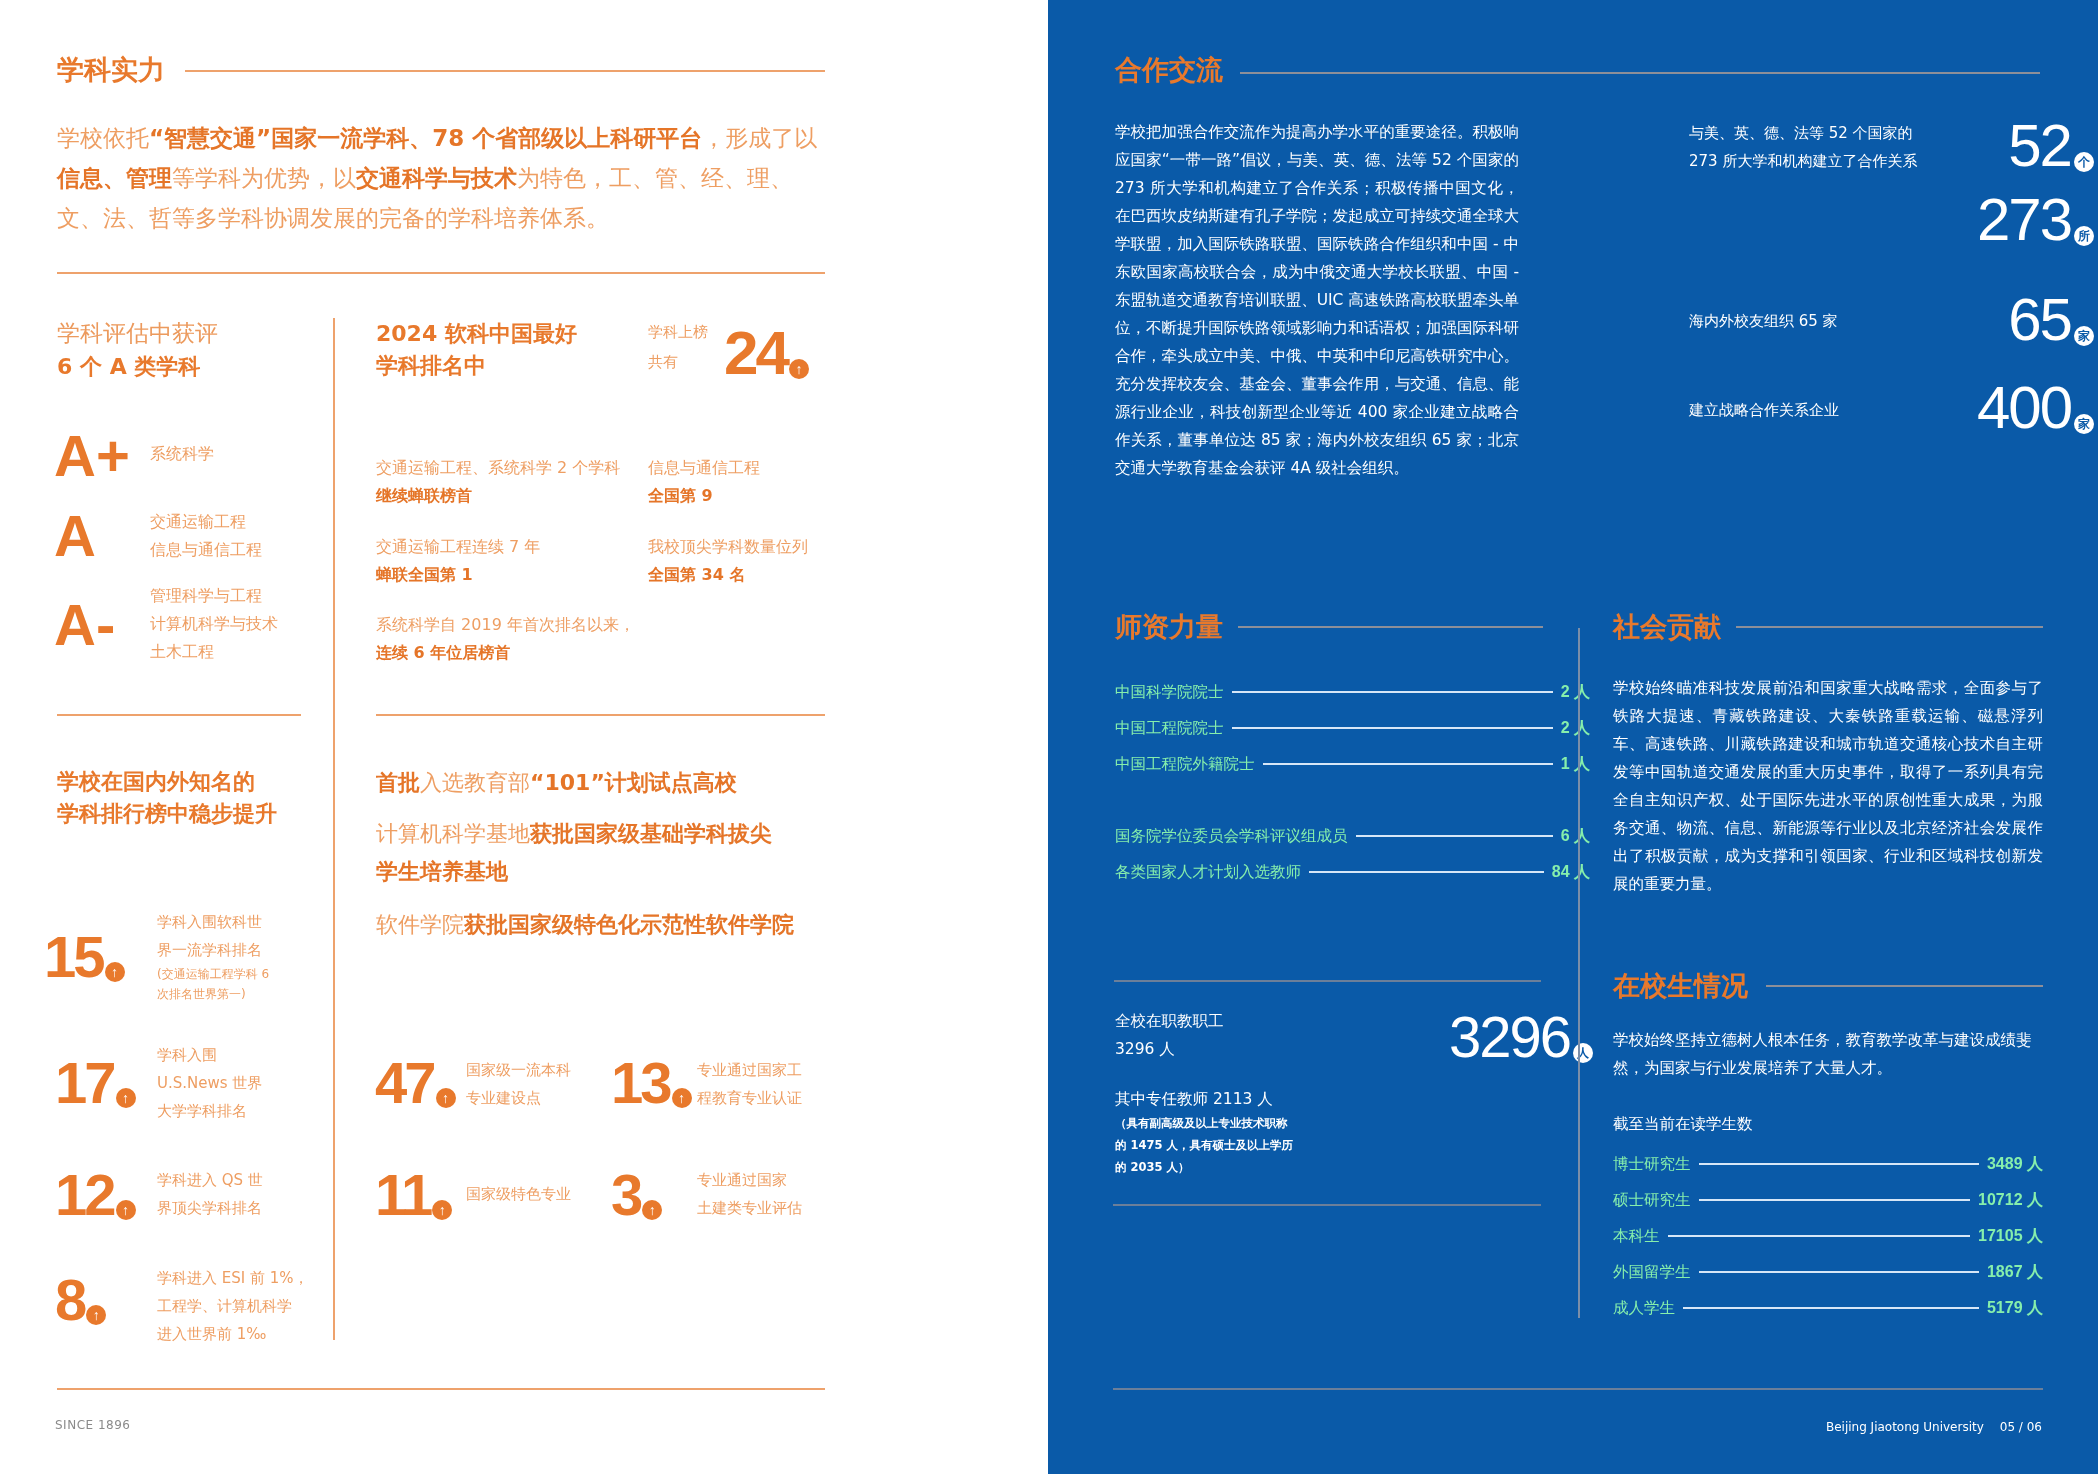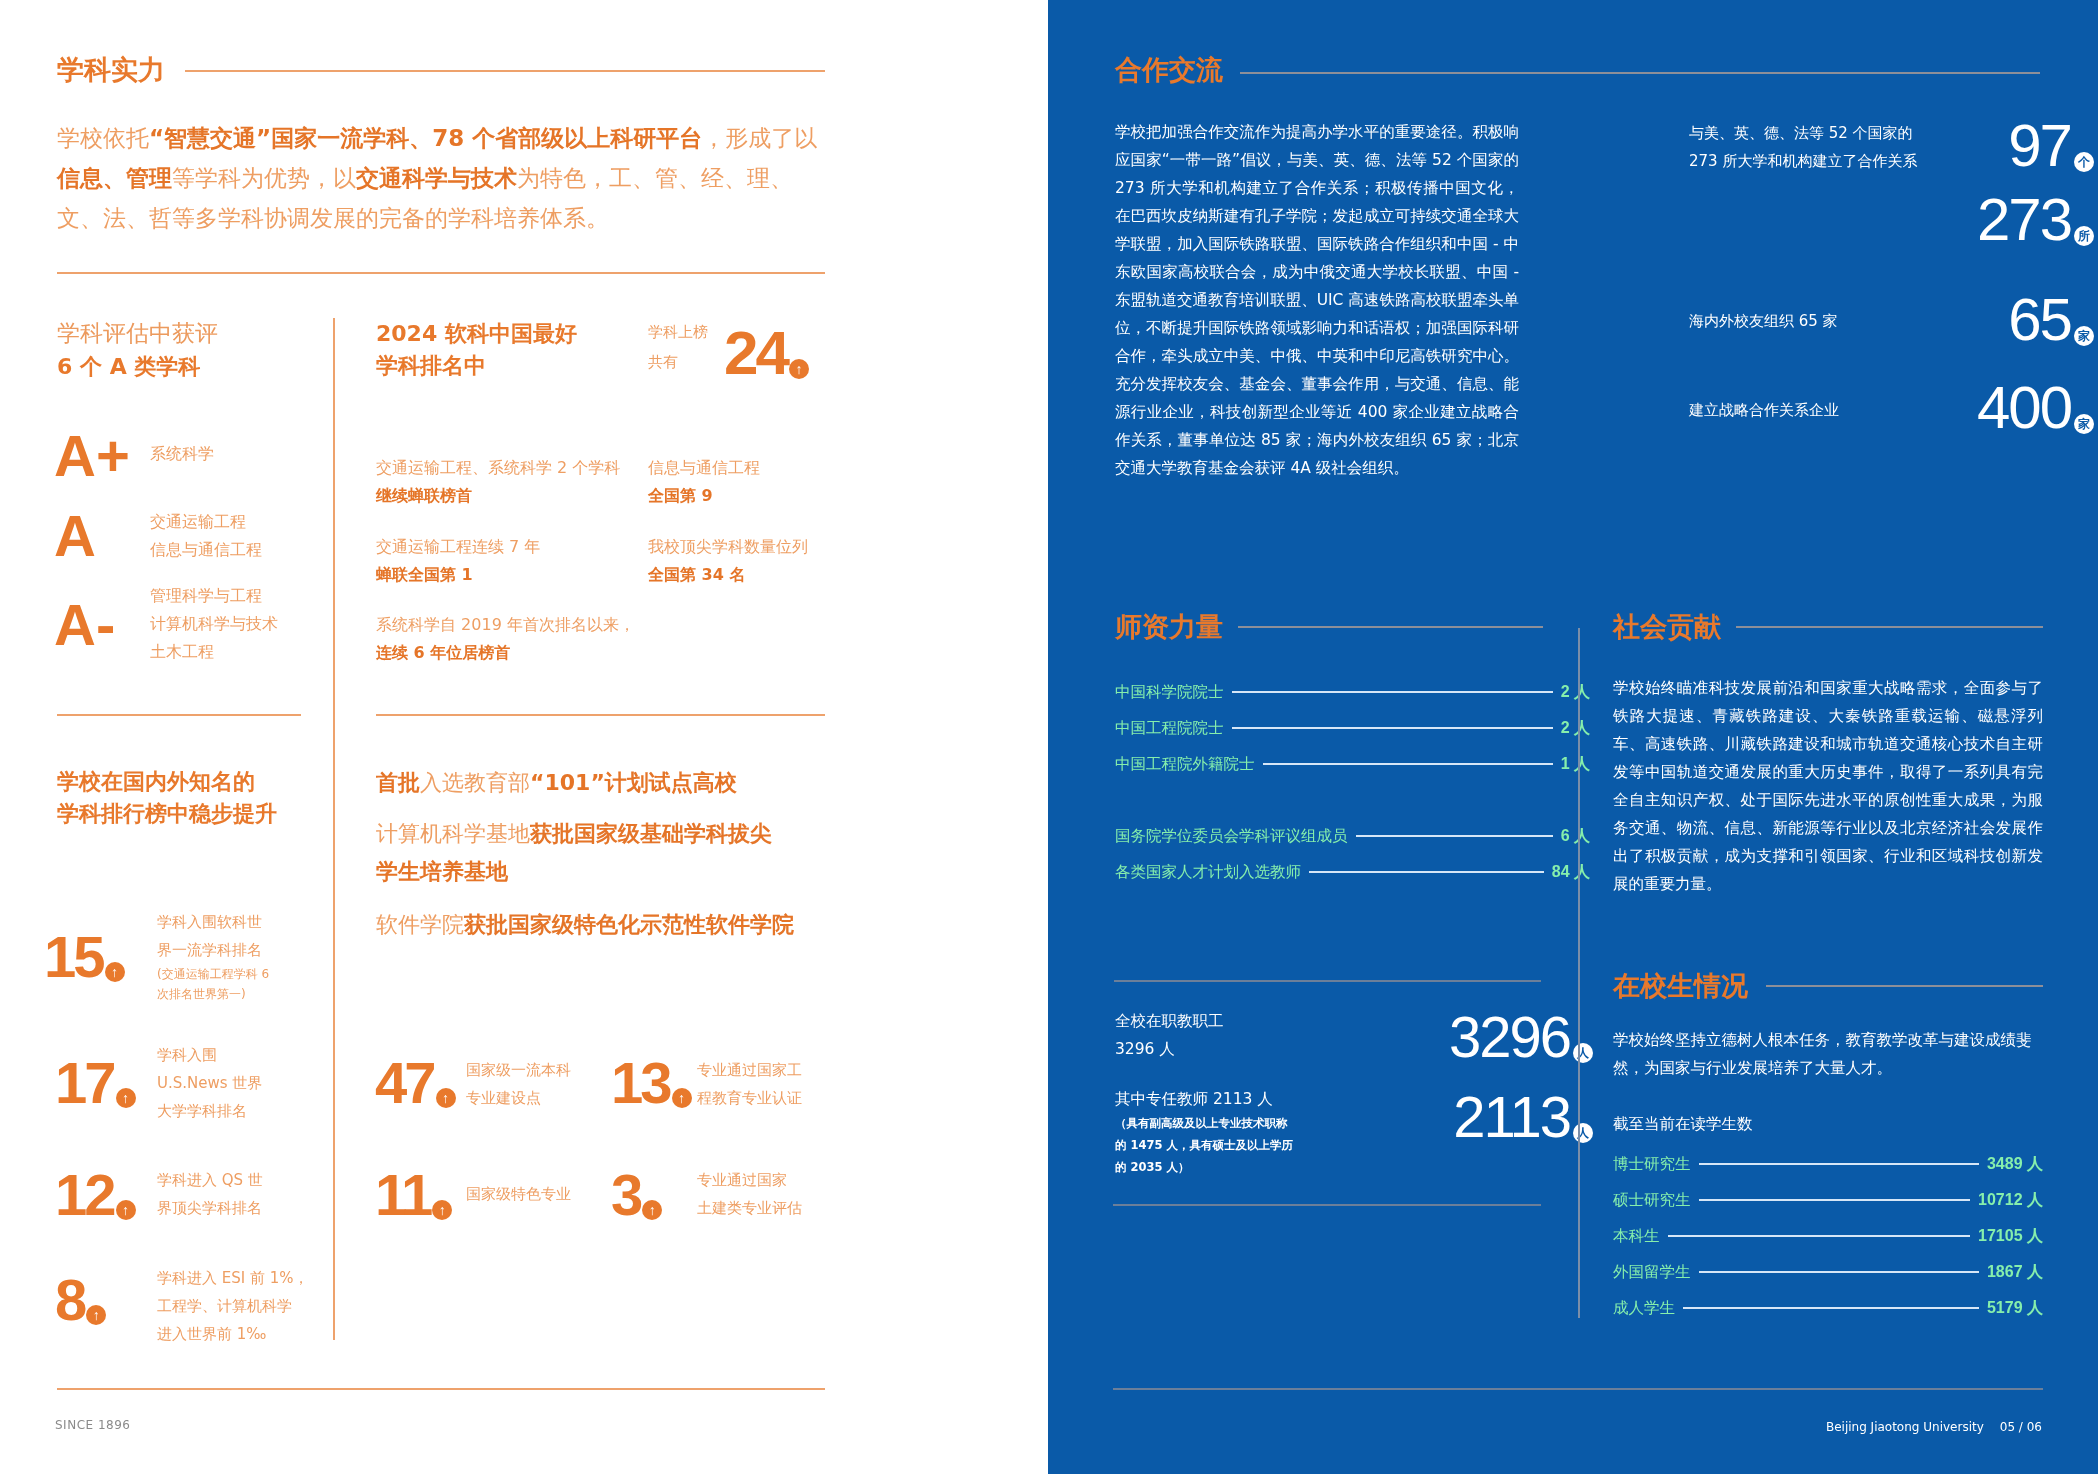--- a/index.html
+++ b/index.html
@@ -160,21 +160,21 @@
 </div>
 
 <div class="page-right">
 
   <div class="sec-title" style="left:67px;top:55px;">合作交流</div>
   <div class="hline-blue" style="left:192px;top:72px;width:800px;background:#8d8f99;"></div>
 
   <div class="rp-text" style="left:67px;top:118px;width:404px;text-align:justify;">学校把加强合作交流作为提高办学水平的重要途径。积极响应国家“一带一路”倡议，与美、英、德、法等 52 个国家的 273 所大学和机构建立了合作关系；积极传播中国文化，在巴西坎皮纳斯建有孔子学院；发起成立可持续交通全球大学联盟，加入国际铁路联盟、国际铁路合作组织和中国 - 中东欧国家高校联合会，成为中俄交通大学校长联盟、中国 - 东盟轨道交通教育培训联盟、UIC 高速铁路高校联盟牵头单位，不断提升国际铁路领域影响力和话语权；加强国际科研合作，牵头成立中美、中俄、中英和中印尼高铁研究中心。充分发挥校友会、基金会、董事会作用，与交通、信息、能源行业企业，科技创新型企业等近 400 家企业建立战略合作关系，董事单位达 85 家；海内外校友组织 65 家；北京交通大学教育基金会获评 4A 级社会组织。</div>
 
   <div class="rp-text" style="left:641px;top:119px;width:240px;font-size:15px;">与美、英、德、法等 52 个国家的 273 所大学和机构建立了合作关系</div>
-  <div class="wnum" style="left:880px;top:116px;width:166px;font-size:60px;"><span>97</span><span class="wbadge">个</span></div>
+  <div class="wnum" style="left:880px;top:116px;width:166px;font-size:60px;"><span>52</span><span class="wbadge">个</span></div>
   <div class="wnum" style="left:860px;top:190px;width:186px;font-size:60px;"><span>273</span><span class="wbadge">所</span></div>
 
   <div class="rp-text" style="left:641px;top:307px;width:240px;font-size:15px;">海内外校友组织 65 家</div>
   <div class="wnum" style="left:860px;top:290px;width:186px;font-size:60px;"><span>65</span><span class="wbadge">家</span></div>
 
   <div class="rp-text" style="left:641px;top:396px;width:240px;font-size:15px;">建立战略合作关系企业</div>
   <div class="wnum" style="left:820px;top:378px;width:226px;font-size:60px;"><span>400</span><span class="wbadge">家</span></div>
 
   <div class="sec-title" style="left:67px;top:612px;">师资力量</div>
   <div class="hline-blue" style="left:190px;top:626px;width:305px;background:#8d8f99;"></div>
@@ -210,21 +210,20 @@
   <div class="rp-text" style="left:67px;top:1007px;font-size:15.5px;">全校在职教职工</div>
   <div class="rp-text" style="left:67px;top:1035px;font-size:15.5px;">3296 人</div>
   <div class="wnum" style="left:300px;top:1008px;width:245px;font-size:58px;"><span>3296</span><span class="wbadge">人</span></div>
 
   <div class="rp-text" style="left:67px;top:1085px;font-size:15.5px;">其中专任教师 2113 人</div>
   <div class="rp-text" style="left:67px;top:1112px;font-size:11.5px;line-height:22px;font-weight:bold;">
     <div>（具有副高级及以上专业技术职称</div>
     <div>的 1475 人，具有硕士及以上学历</div>
     <div>的 2035 人）</div>
   </div>
-  <div class="wnum" style="left:300px;top:1088px;width:245px;font-size:58px;"><span>2113</span><span class="wbadge">人</span></div>
 
   <div class="hline-blue" style="left:65px;top:1204px;width:428px;"></div>
 
   <div class="vline-blue" style="left:530px;top:628px;height:690px;"></div>
 
   <div class="sec-title" style="left:565px;top:612px;">社会贡献</div>
   <div class="hline-blue" style="left:688px;top:626px;width:307px;background:#8d8f99;"></div>
   <div class="rp-text" style="left:565px;top:674px;width:430px;text-align:justify;">学校始终瞄准科技发展前沿和国家重大战略需求，全面参与了铁路大提速、青藏铁路建设、大秦铁路重载运输、磁悬浮列车、高速铁路、川藏铁路建设和城市轨道交通核心技术自主研发等中国轨道交通发展的重大历史事件，取得了一系列具有完全自主知识产权、处于国际先进水平的原创性重大成果，为服务交通、物流、信息、新能源等行业以及北京经济社会发展作出了积极贡献，成为支撑和引领国家、行业和区域科技创新发展的重要力量。</div>
 
   <div class="sec-title" style="left:565px;top:971px;">在校生情况</div>

